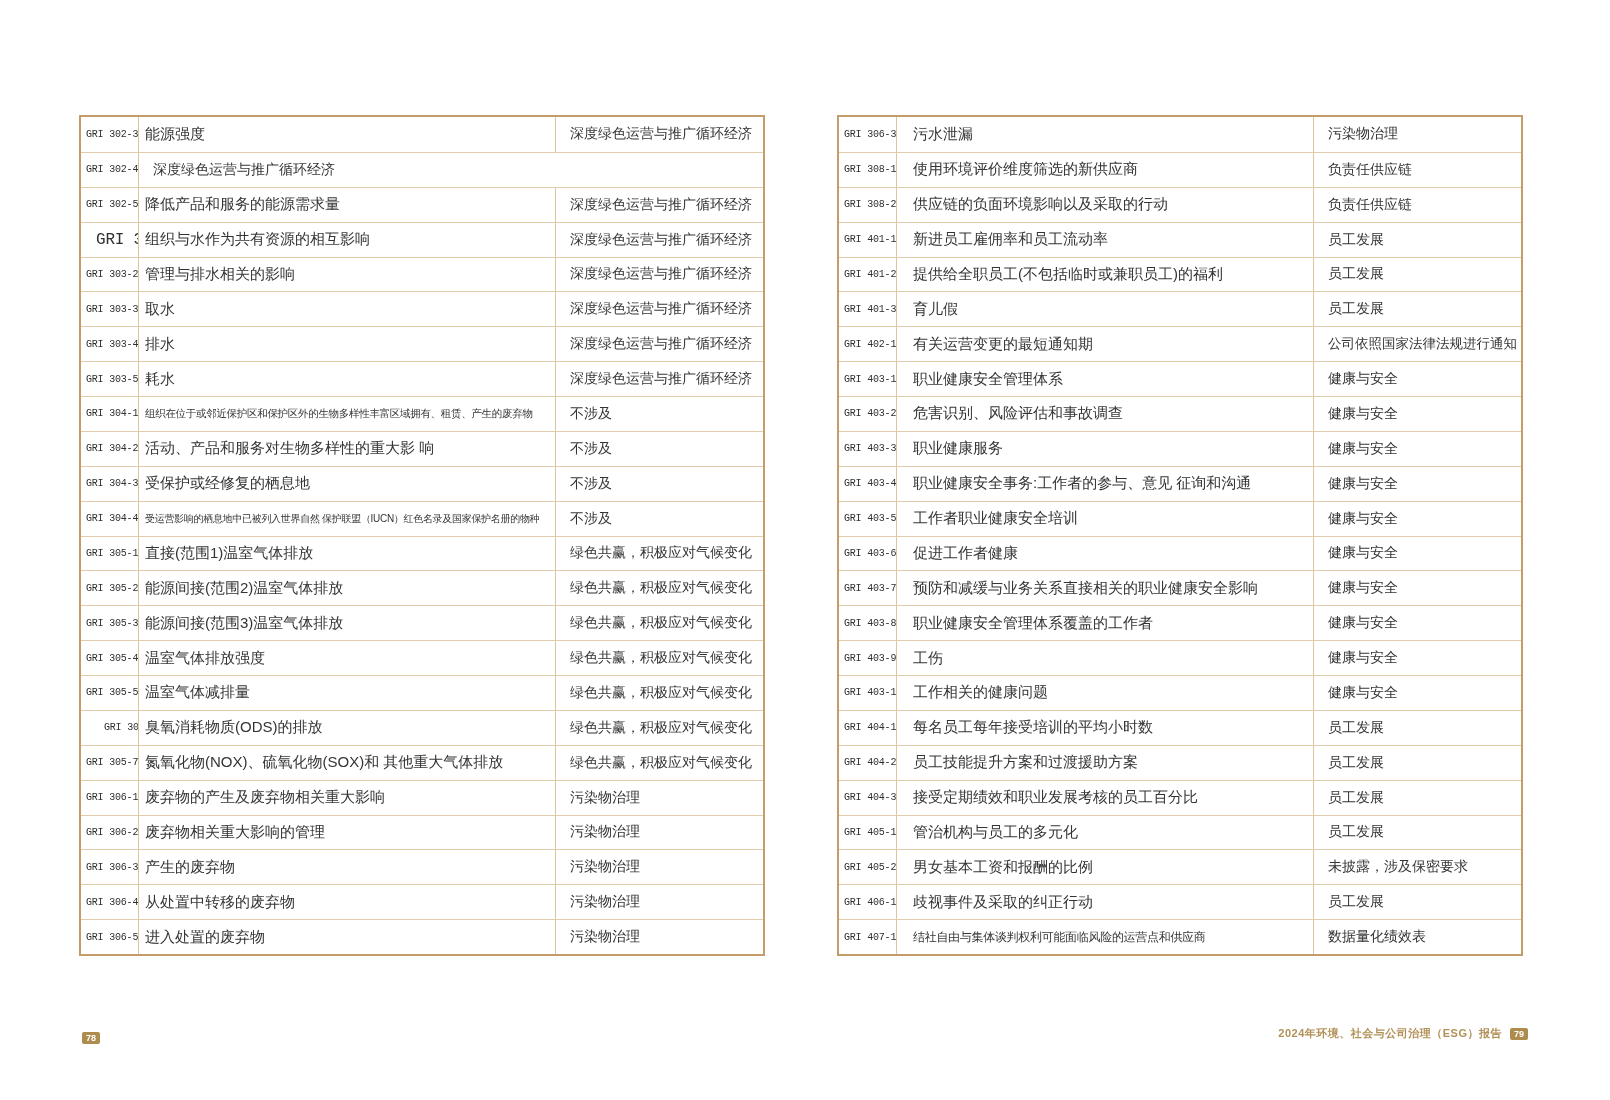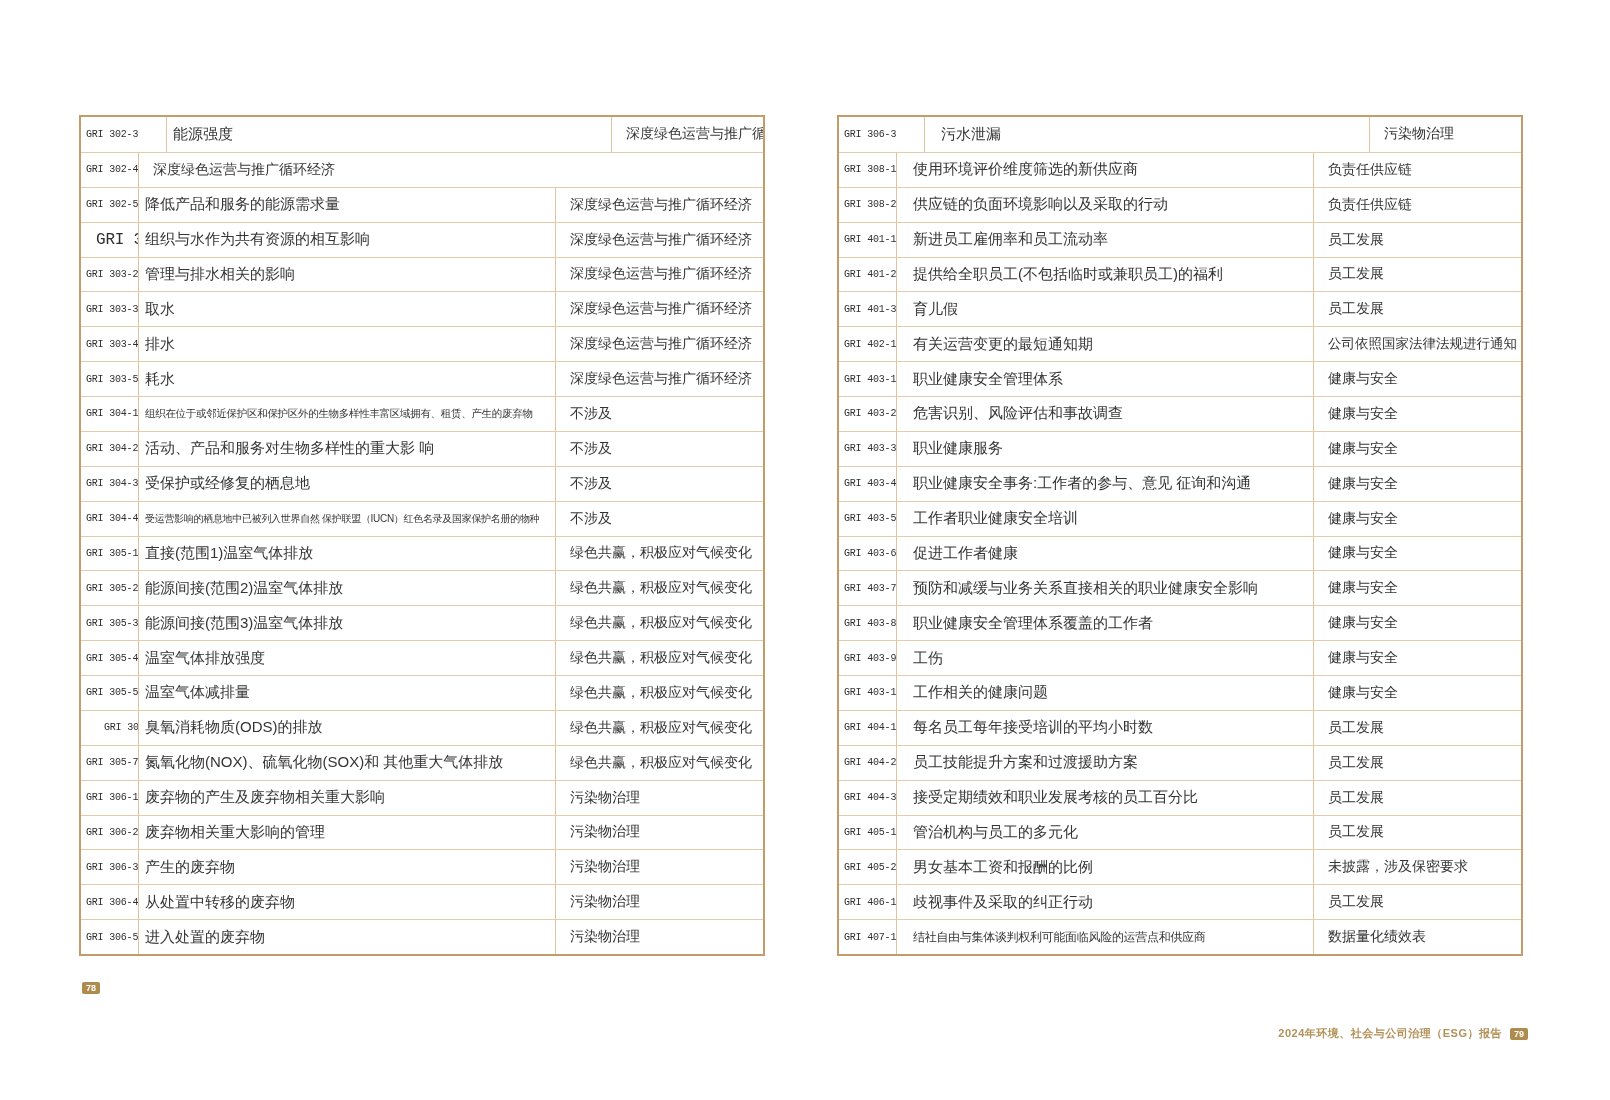--- a/index.html
+++ b/index.html
@@ -12,21 +12,21 @@
     position:absolute;top:115px;width:686px;height:841px;
     border:2px solid #c49c6a;background:#ffffff;box-sizing:border-box;
     display:grid;grid-auto-rows:1fr;
   }
   .gri-table.left{left:79px;}
   .gri-table.right{left:837px;}
   .row{
     display:grid;grid-template-columns:57px 417px 1fr;
     border-top:1px solid #e3ccab;min-height:0;
   }
-  .row:first-child{border-top:none;gap:28px;}
+  .row:first-child{border-top:none;}
   .cell{
     display:flex;align-items:center;overflow:hidden;white-space:nowrap;
     min-width:0;box-sizing:border-box;
   }
   .cell.code{
     padding-left:5px;font-size:11px;letter-spacing:-0.2px;color:#2f2f2f;
     font-family:"Liberation Mono","DejaVu Sans Mono",monospace;
   }
   .cell.desc{
     border-left:1px solid #ddc49e;padding-left:6px;padding-right:4px;
@@ -37,21 +37,21 @@
   .cell.cat{
     border-left:1px solid #ddc49e;padding-left:14px;padding-right:2px;
     font-size:14px;color:#343434;
   }
   .page-badge{
     display:inline-flex;align-items:center;justify-content:center;
     min-width:18px;height:12px;padding:0 2px;border-radius:2px;
     background:#ae8c4e;color:#ffffff;font-size:9px;font-weight:bold;
     box-sizing:border-box;
   }
-  .footer-left{position:absolute;left:82px;top:977px;}
+  .footer-left{position:absolute;left:82px;top:1027px;}
   .footer-right{
     position:absolute;right:82px;top:1026px;display:flex;align-items:center;gap:8px;
   }
   .footer-title{
     color:#b29158;font-size:11px;font-weight:bold;letter-spacing:0.5px;
   }
 </style>
 </head>
 <body>
 

